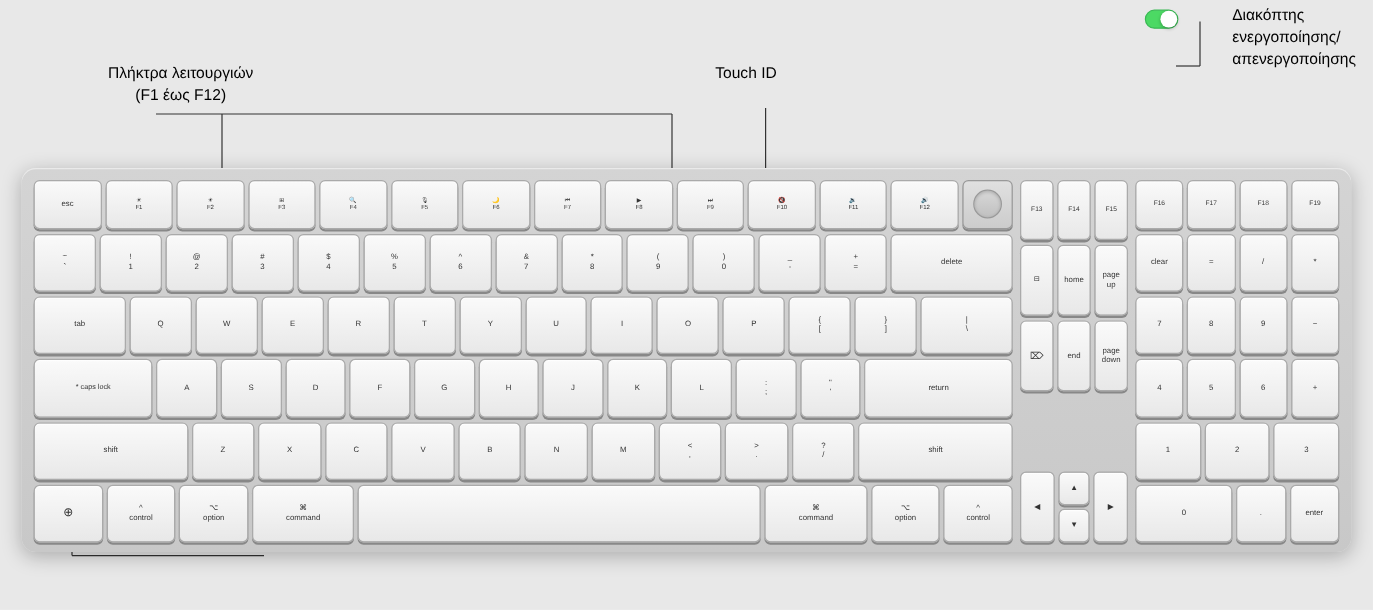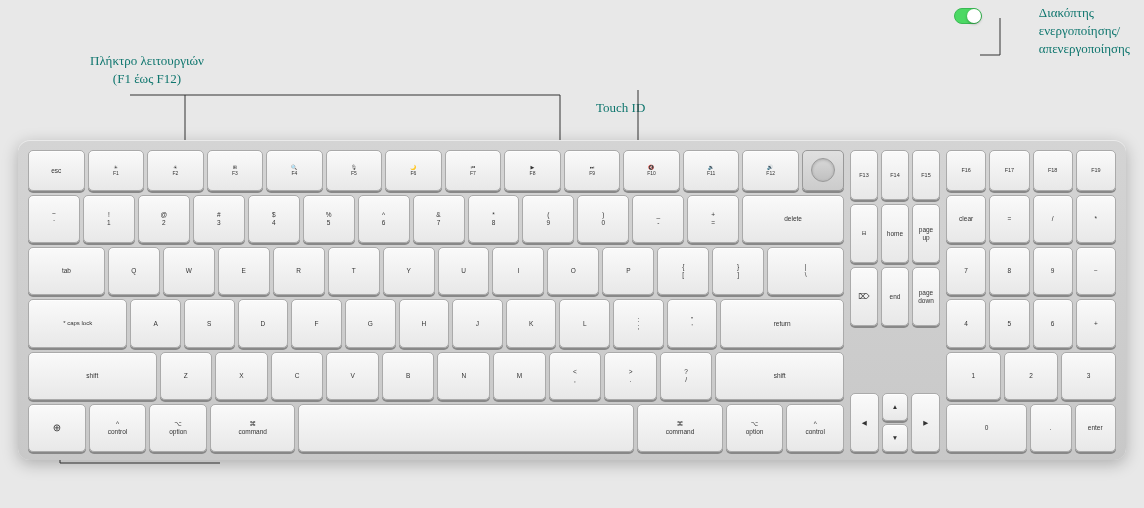--- a/index.html
+++ b/index.html
@@ -141,23 +141,22 @@
       border-radius: 50%;
       background: linear-gradient(180deg, #d8d8d8 0%, #c0c0c0 100%);
       border: 1px solid #999;
       box-shadow: inset 0 1px 3px rgba(0,0,0,0.2);
     }
 
     
     .annotation {
       position: absolute;
       font-size: 13px;
-      color: #0f766e;
+      color: #000000;
       line-height: 1.4;
-      font-family: Liberation Serif, serif;
     }
 
     
     .toggle-switch {
       position: absolute;
       top: 8px;
       right: 162px;
       display: flex;
       align-items: center;
       gap: 0;
@@ -204,25 +203,25 @@
     </div>
   </div>
 
   <div class="annotation" style="top: 4px; right: 14px; text-align: left;">
     <span>Διακόπτης</span><br>
     <span>ενεργοποίησης/</span><br>
     <span>απενεργοποίησης</span>
   </div>
 
   <div class="annotation" style="top: 52px; left: 90px; text-align: center;">
-    <span>Πλήκτρο λειτουργιών</span><br>
+    <span>Πλήκτρα λειτουργιών</span><br>
     <span>(F1 έως F12)</span>
   </div>
 
-  <div class="annotation" style="top: 52px; left: 596px; text-align: left; margin-top: 47px;">
+  <div class="annotation" style="top: 52px; left: 596px; text-align: left;">
     <span>Touch ID</span>
   </div>
 
 
   <svg class="connectors">
 
     <line x1="185" y1="95" x2="185" y2="142" stroke="#333" stroke-width="1"></line>
     <line x1="185" y1="95" x2="130" y2="95" stroke="#333" stroke-width="1"></line>
     <line x1="185" y1="95" x2="560" y2="95" stroke="#333" stroke-width="1"></line>
     <line x1="560" y1="95" x2="560" y2="142" stroke="#333" stroke-width="1"></line>

